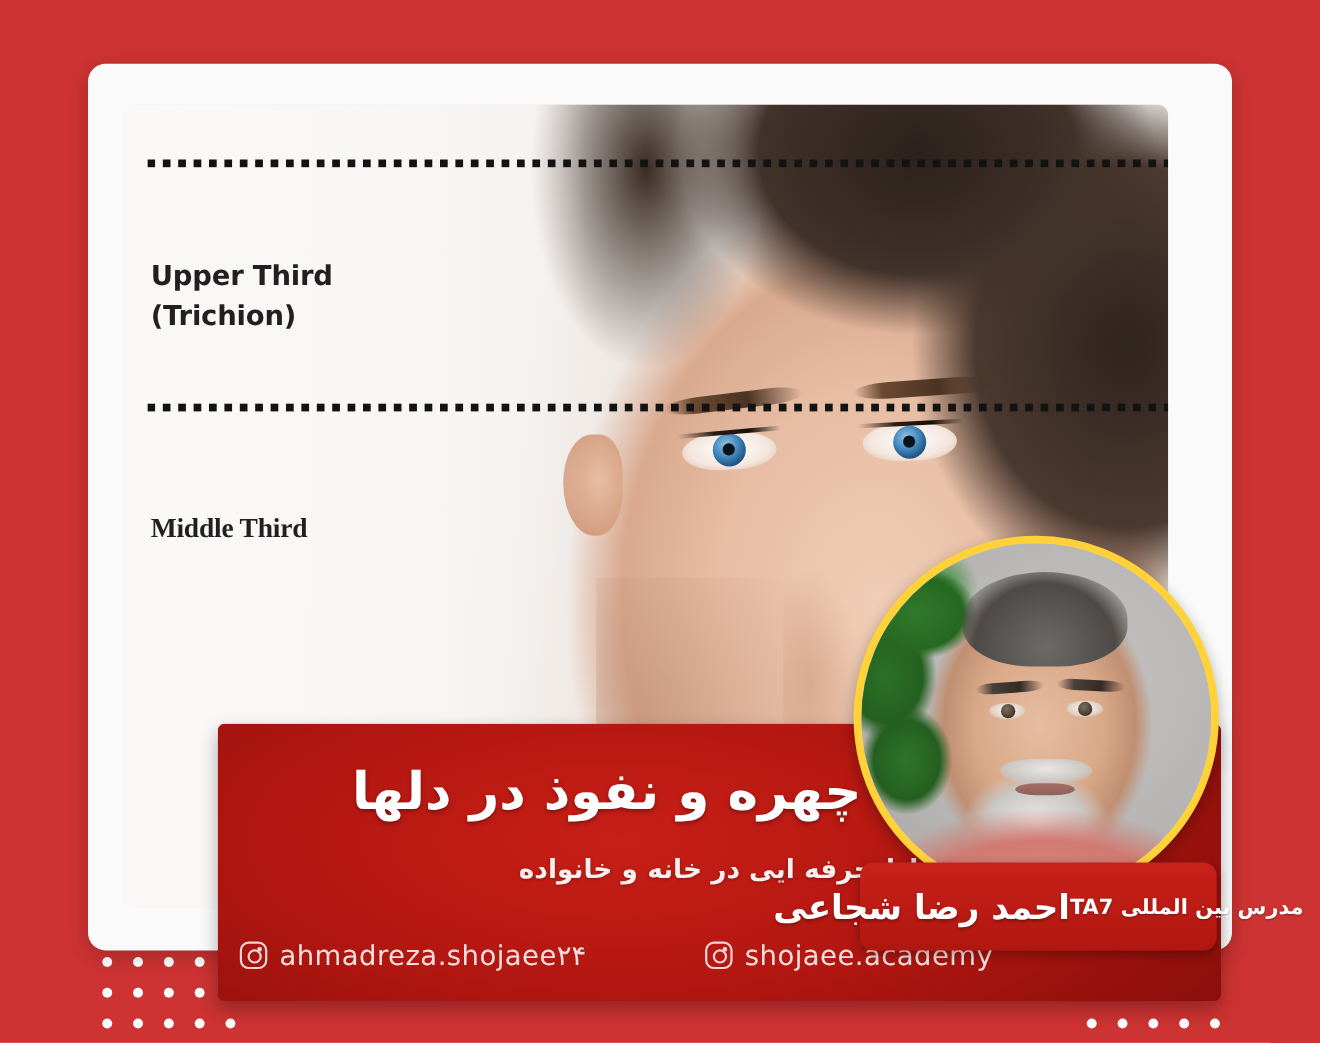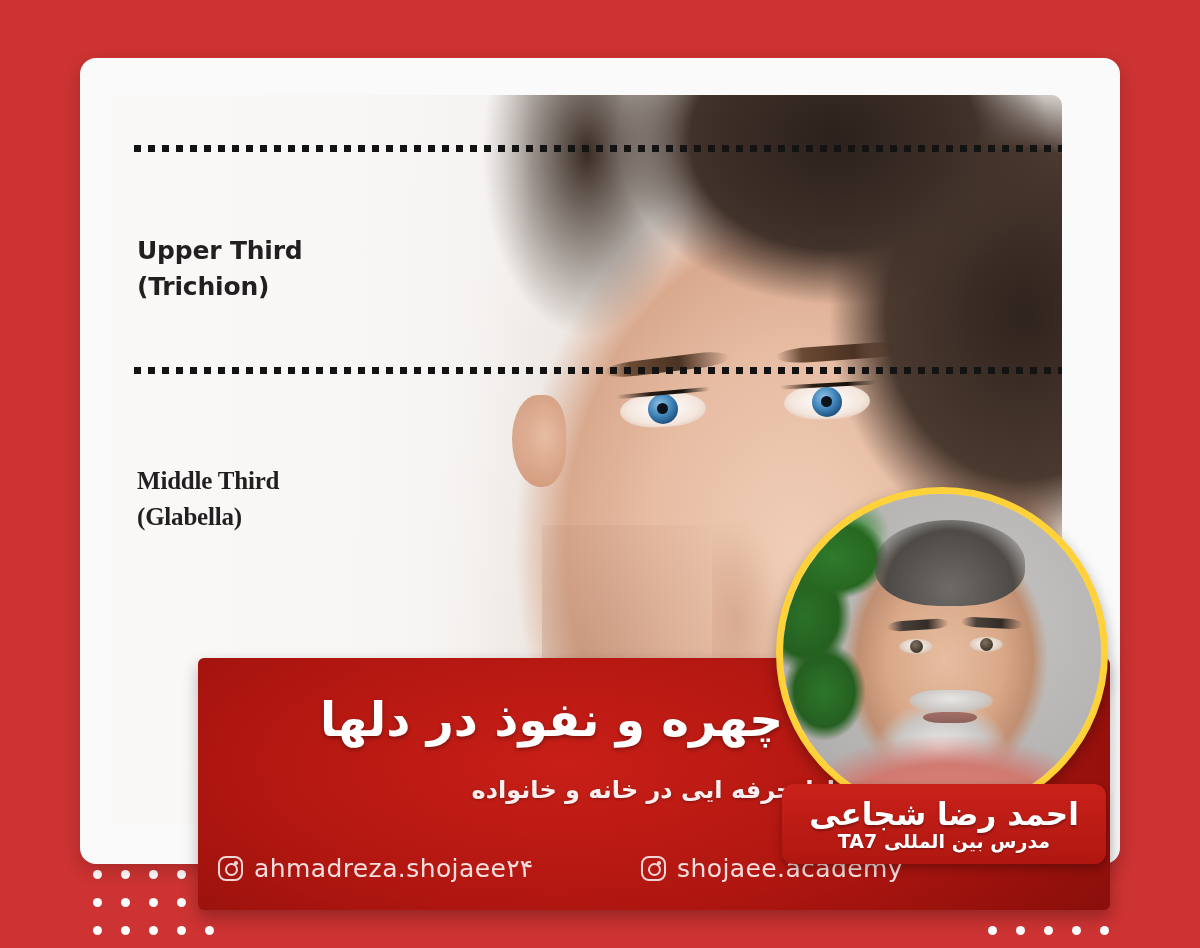--- a/index.html
+++ b/index.html
@@ -275,21 +275,20 @@
   .nameplate {
     position: absolute;
     left: 782px;
     top: 784px;
     width: 324px;
     height: 80px;
     background: linear-gradient(180deg, #c8211a 0%, #b01710 100%);
     border-radius: 12px;
     box-shadow: 0 4px 10px rgba(0,0,0,0.3);
     display: flex;
-    flex-direction: column;
     align-items: center;
     justify-content: center;
     padding-top: 2px;
   }
   .nameplate .name {
     color: #ffffff;
     font-family: "DejaVu Sans", "Liberation Sans", sans-serif;
     font-weight: bold;
     font-size: 31px;
     direction: rtl;
@@ -372,21 +371,20 @@
     <div class="guide top"></div>
     <div class="guide middle"></div>
 
     <div class="label upper">
       <span class="ln">Upper Third</span>
       <span class="ln">(Trichion)</span>
     </div>
 
     <div class="label middle">
       <span class="ln">Middle Third</span>
-      <span class="ln">(Glabella)</span>
     </div>
   </div>
 
   <div class="banner">
     <div class="banner-title">روانشناسی چهره و نفوذ در دلها</div>
     <div class="banner-subtitle">در درک همسر ، ارتباط حرفه ایی در خانه و خانواده</div>
 
     <div class="handles">
       <div class="handle">
         <span class="ig-icon"></span>

